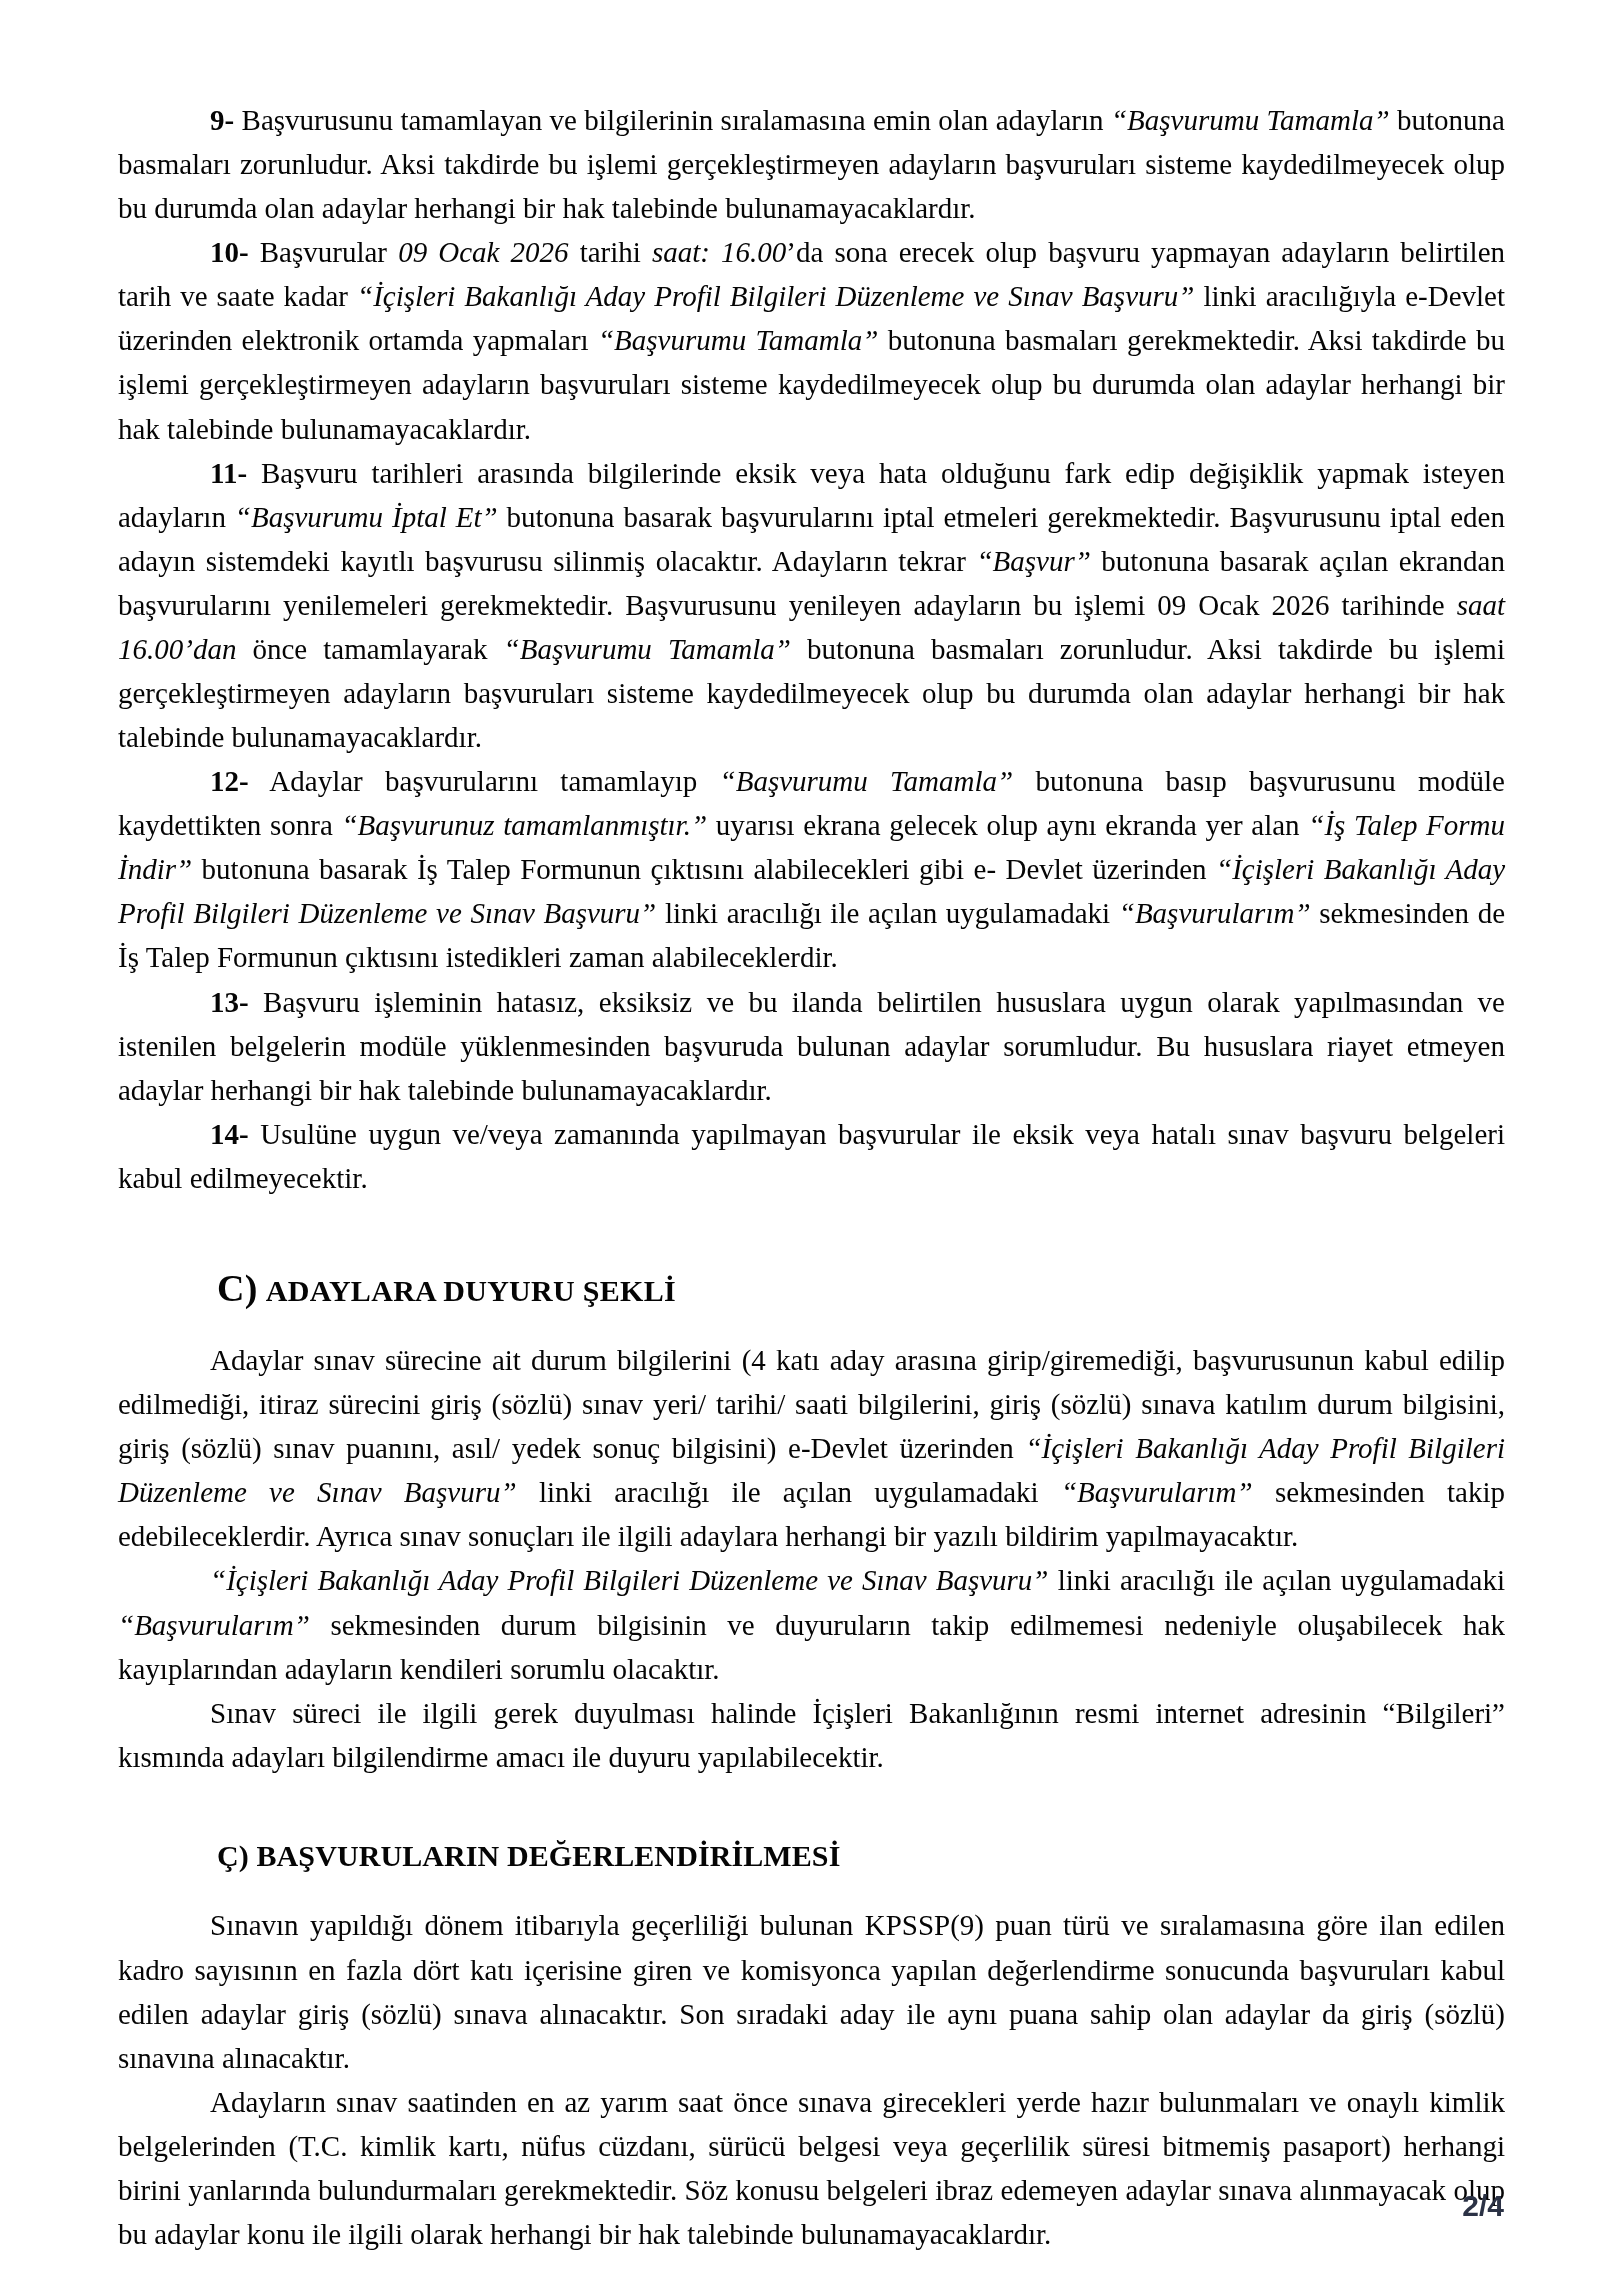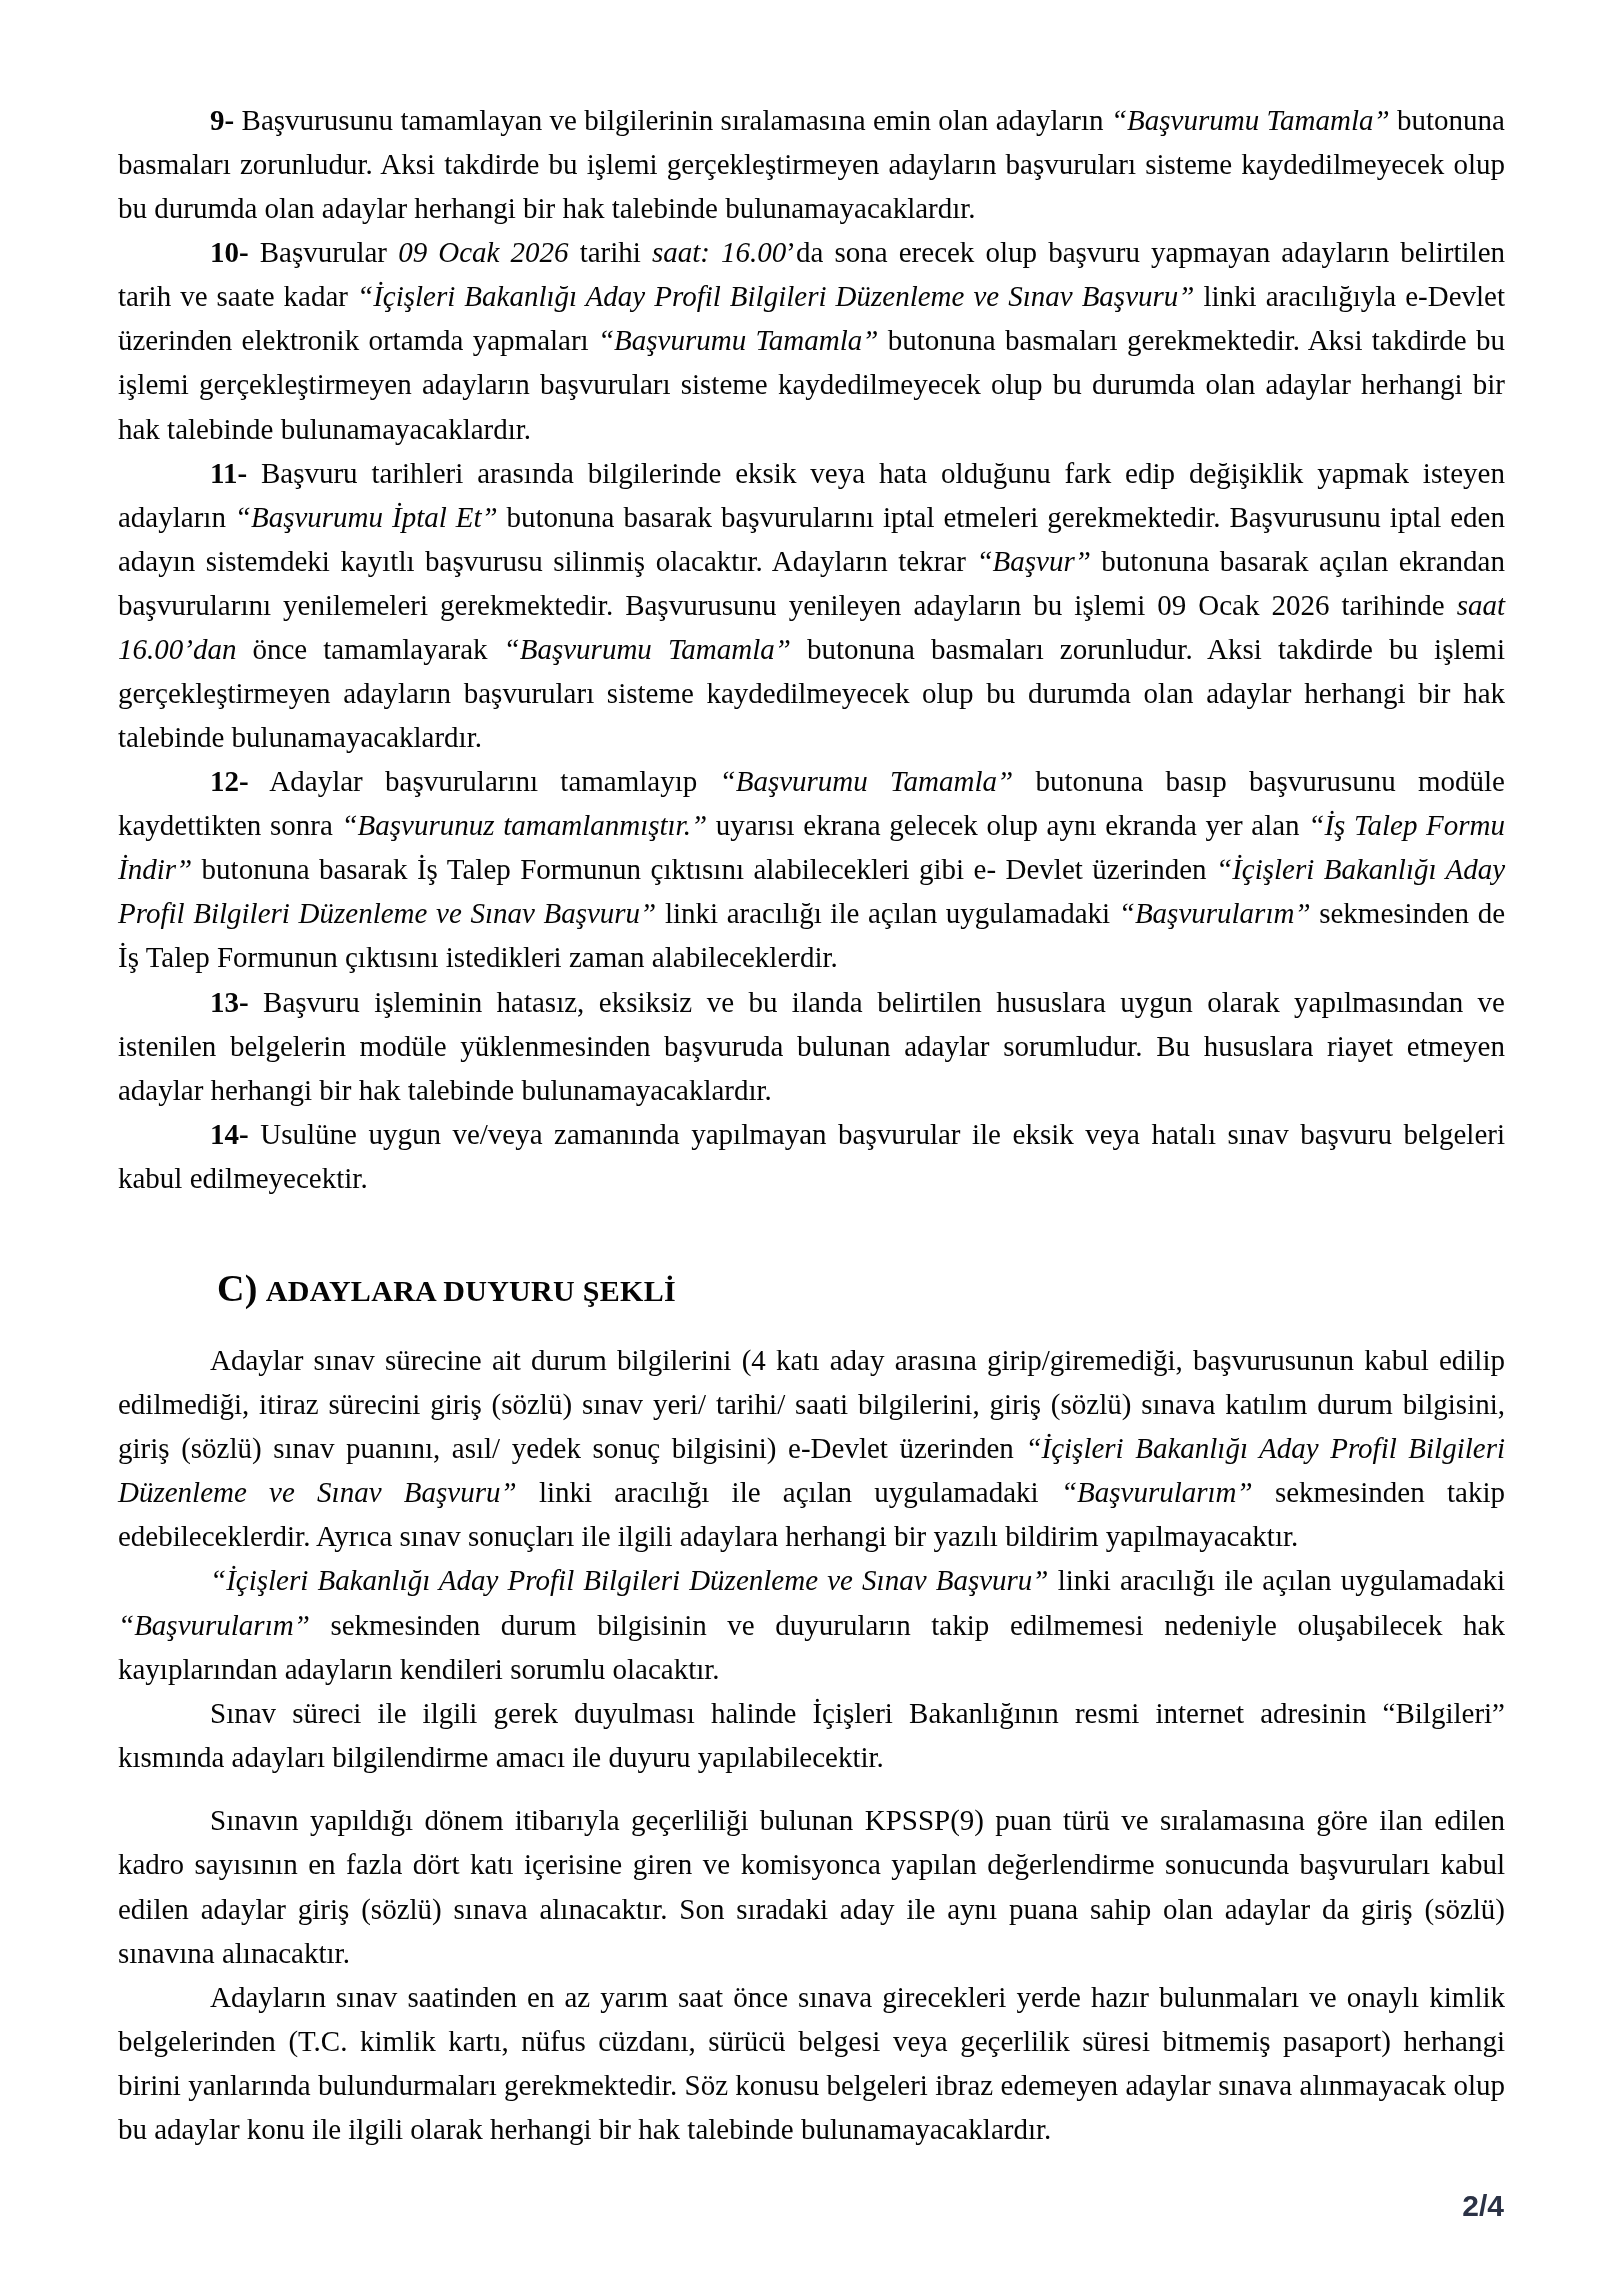--- a/index.html
+++ b/index.html
@@ -106,20 +106,23 @@
     <div class="heading-block">
       <span class="heading-c"><span class="big-letter">C)</span> <span class="sc">ADAYLARA DUYURU ŞEKLİ</span></span>
     </div>
 
     <p class="para"><span>Adaylar sınav sürecine ait durum bilgilerini (4 katı aday arasına girip/giremediği, başvurusunun kabul edilip edilmediği, itiraz sürecini giriş (sözlü) sınav yeri/ tarihi/ saati bilgilerini, giriş (sözlü) sınava katılım durum bilgisini, giriş (sözlü) sınav puanını, asıl/ yedek sonuç bilgisini) e-Devlet üzerinden </span><span class="bi">“İçişleri Bakanlığı Aday Profil Bilgileri Düzenleme ve Sınav Başvuru”</span><span> linki aracılığı ile açılan uygulamadaki </span><span class="bi">“Başvurularım”</span><span> sekmesinden takip edebileceklerdir. Ayrıca sınav sonuçları ile ilgili adaylara herhangi bir yazılı bildirim yapılmayacaktır.</span></p>
     <p class="para"><span class="bi">“İçişleri Bakanlığı Aday Profil Bilgileri Düzenleme ve Sınav Başvuru”</span><span> linki aracılığı ile açılan uygulamadaki </span><span class="bi">“Başvurularım”</span><span> sekmesinden durum bilgisinin ve duyuruların takip edilmemesi nedeniyle oluşabilecek hak kayıplarından adayların kendileri sorumlu olacaktır.</span></p>
     <p class="para"><span>Sınav süreci ile ilgili gerek duyulması halinde İçişleri Bakanlığının resmi internet adresinin </span><span class="b">“Bilgileri”</span><span> kısmında adayları bilgilendirme amacı ile duyuru yapılabilecektir.</span></p>
 
     <div class="spacer-sm"></div>
 
+    <div class="heading-block">
+      <span class="heading-cedilla"><span>Ç)</span> <span>BAŞVURULARIN DEĞERLENDİRİLMESİ</span></span>
+    </div>
 
     <p class="para"><span>Sınavın yapıldığı dönem itibarıyla geçerliliği bulunan KPSSP(9) puan türü ve sıralamasına göre ilan edilen kadro sayısının en fazla dört katı içerisine giren ve komisyonca yapılan değerlendirme sonucunda başvuruları kabul edilen adaylar giriş (sözlü) sınava alınacaktır. Son sıradaki aday ile aynı puana sahip olan adaylar da giriş (sözlü) sınavına alınacaktır.</span></p>
     <p class="para"><span>Adayların sınav saatinden en az yarım saat önce sınava girecekleri yerde hazır bulunmaları ve onaylı kimlik belgelerinden (T.C. kimlik kartı, nüfus cüzdanı, sürücü belgesi veya geçerlilik süresi bitmemiş pasaport) herhangi birini yanlarında bulundurmaları gerekmektedir. Söz konusu belgeleri ibraz edemeyen adaylar sınava alınmayacak olup bu adaylar konu ile ilgili olarak herhangi bir hak talebinde bulunamayacaklardır.</span></p>
 
   </div>
 
   <div class="page-number">2/4</div>
 </div>
 
 

